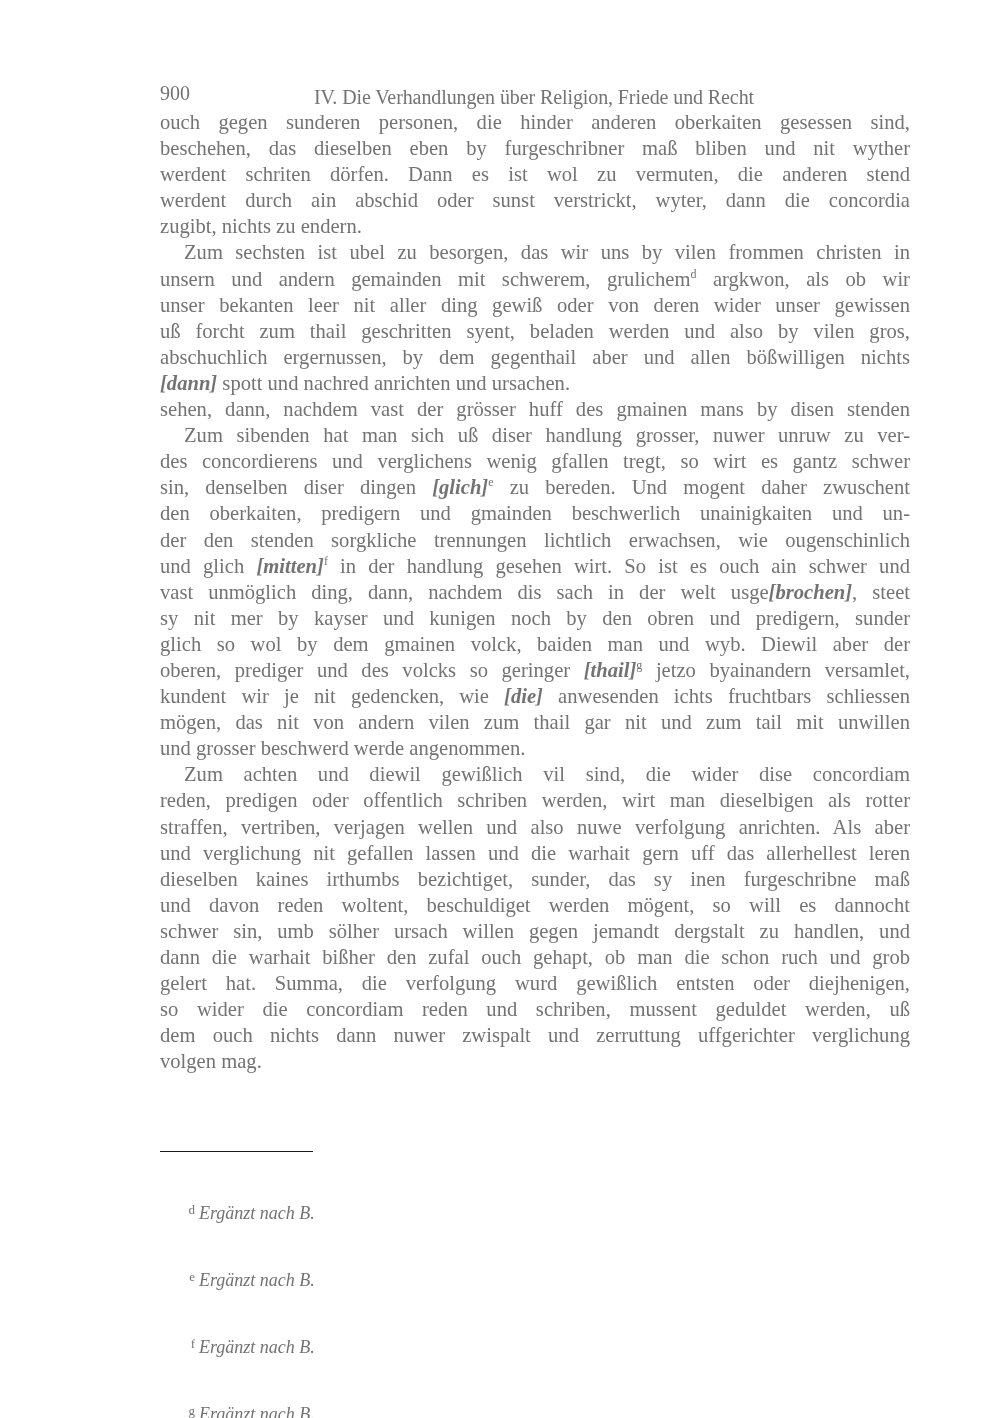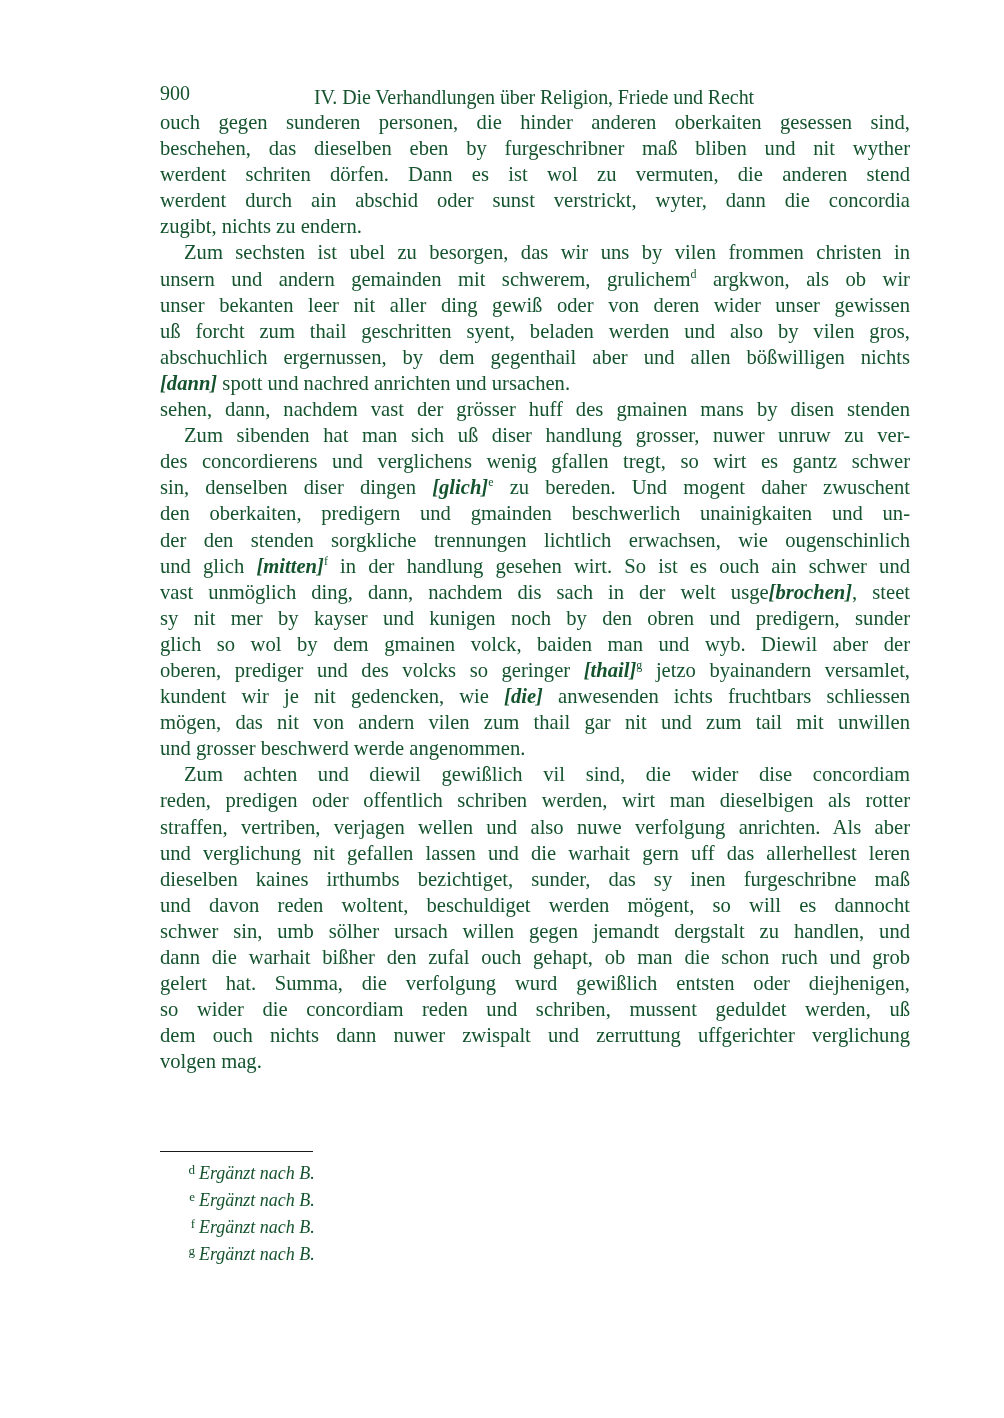--- a/index.html
+++ b/index.html
@@ -1,20 +1,20 @@
 <!DOCTYPE html>
 <html><head>
   <meta charset="utf-8">
   <style>
     html, body { margin: 0; padding: 0; background: #ffffff; }
     body { width: 1004px; height: 1418px; position: relative; overflow: hidden; }
     .page {
       position: absolute; left: 0; top: 0; width: 1004px; height: 1418px;
       font-family: "Liberation Serif", "DejaVu Serif", serif;
-      color: #14532d;
+      color: #737373;
     }
     .running-head {
       position: absolute; top: 80px; left: 160px; width: 750px; height: 26px;
       font-size: 20px; line-height: 26px;
     }
     .page-number { position: absolute; left: 0; top: 0; }
     .head-title { position: absolute; left: 154px; top: 4px; letter-spacing: -0.1px; }
     .body-text {
       position: absolute; left: 160px; top: 109px; width: 750px;
       font-size: 20.6px; line-height: 26.1px;
@@ -27,21 +27,21 @@
     .line.indent { padding-left: 24px; }
     .it { font-style: italic; font-weight: bold; }
     sup { font-size: 12px; line-height: 0; vertical-align: 8px; }
     .footnote-rule {
       position: absolute; left: 160px; top: 1151px; width: 153px; height: 1px; background: #1a1a1a;
     }
     .footnotes {
       position: absolute; left: 186px; top: 1158px; width: 400px;
       font-size: 18px; line-height: 23px;
     }
-    .fn { display: block; white-space: nowrap; }
+    .fn { display: block; white-space: nowrap; margin-top: 40px; }
     .fn-mark { font-size: 13px; vertical-align: 5px; margin-right: 4px; display: inline-block; width: 9px; text-align: right; }
     .fn-text { font-style: italic; }
   </style>
 </head>
 <body>
 
 <div class="page">
   <div class="running-head">
     <span class="page-number">900</span>
     <span class="head-title">IV. Die Verhandlungen über Religion, Friede und Recht</span>

